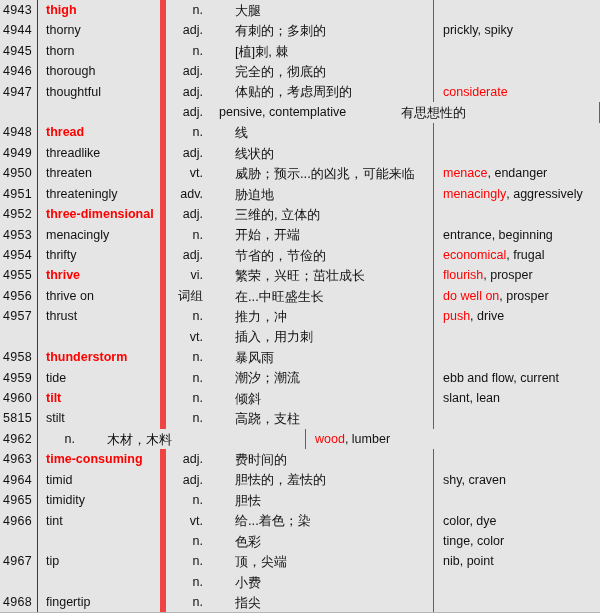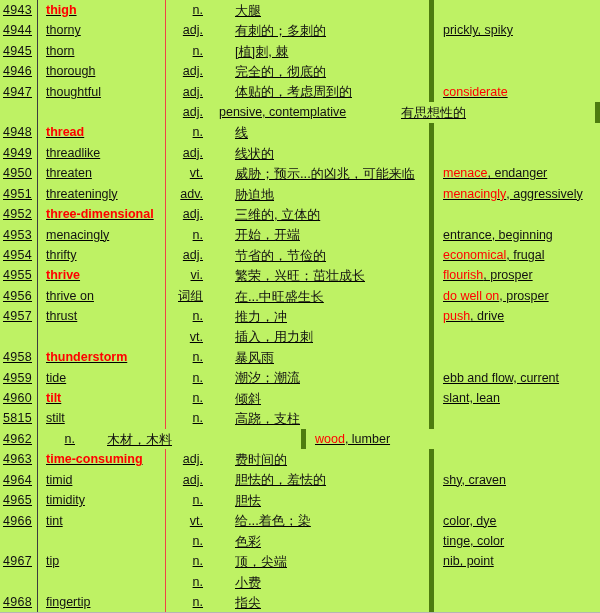--- a/index.html
+++ b/index.html
@@ -5,25 +5,24 @@
   html, body {
     margin: 0;
     padding: 0;
     background: #ffffff;
     font-family: "Liberation Sans", "DejaVu Sans", sans-serif;
   }
   .doc {
     position: relative;
     width: 600px;
     height: 613px;
-    background: #bef264;
+    background: #e5e5e5;
     overflow: hidden;
     border-bottom: 1px solid #b5b5b5;
     box-sizing: border-box;
-    text-decoration: underline;
   }
   .row {
     display: flex;
     height: 20.433px;
     align-items: center;
   }
   .cell {
     box-sizing: border-box;
     height: 100%;
     display: flex;
@@ -36,35 +35,35 @@
   }
   .cell.num {
     width: 38px;
     padding-left: 3px;
     border-right: 1px solid #3c3c3c;
     letter-spacing: 0.3px;
   }
   .cell.word {
     width: 128px;
     padding-left: 8px;
-    border-right: 1px solid #ef4444;
+    border-right: 6px solid #ef4444;
   }
   .cell.word.hl {
     color: #ff0000;
     font-weight: bold;
   }
   .cell.pos {
     width: 44px;
     justify-content: flex-end;
     padding-right: 7px;
   }
   .cell.cn {
     width: 224px;
     padding-left: 25px;
-    border-right: 5px solid #4d7c0f;
+    border-right: 1px solid #4d7c0f;
     font-size: 13px;
   }
   .cell.syn {
     width: 166px;
     padding-left: 9px;
   }
   .syn-seg.red { color: #ff0000; }
   .syn-seg.black { color: #111111; }
 </style>
 </head>

